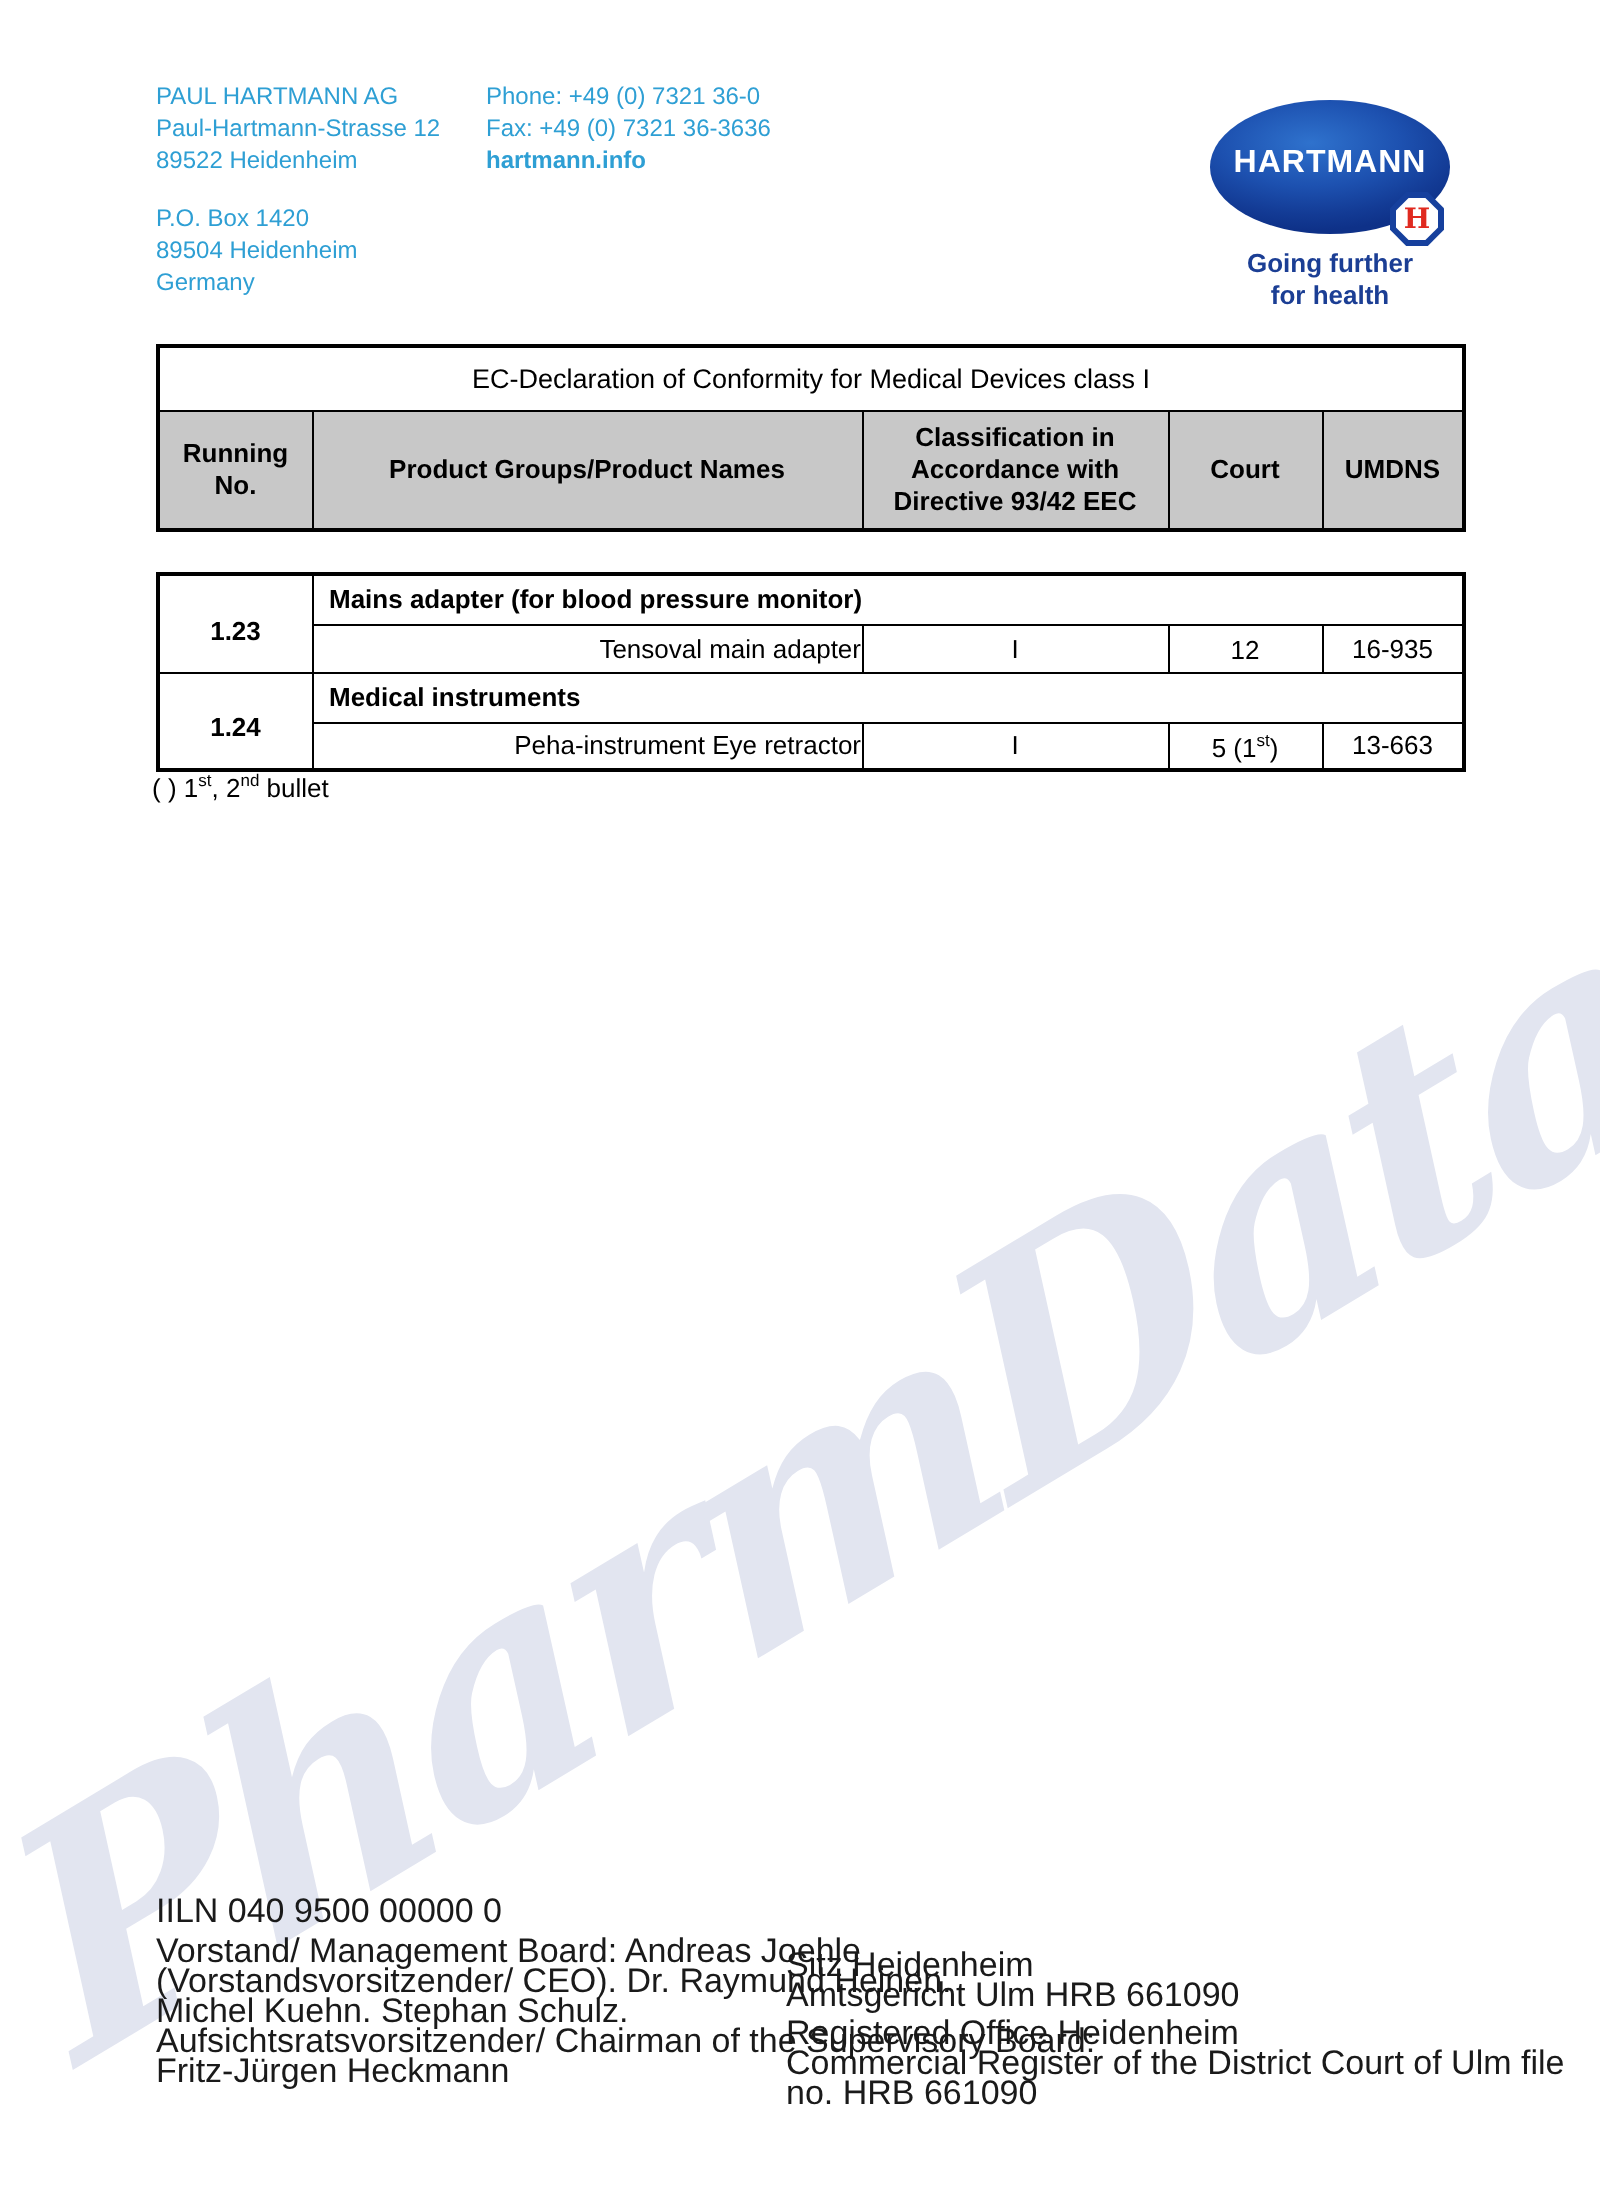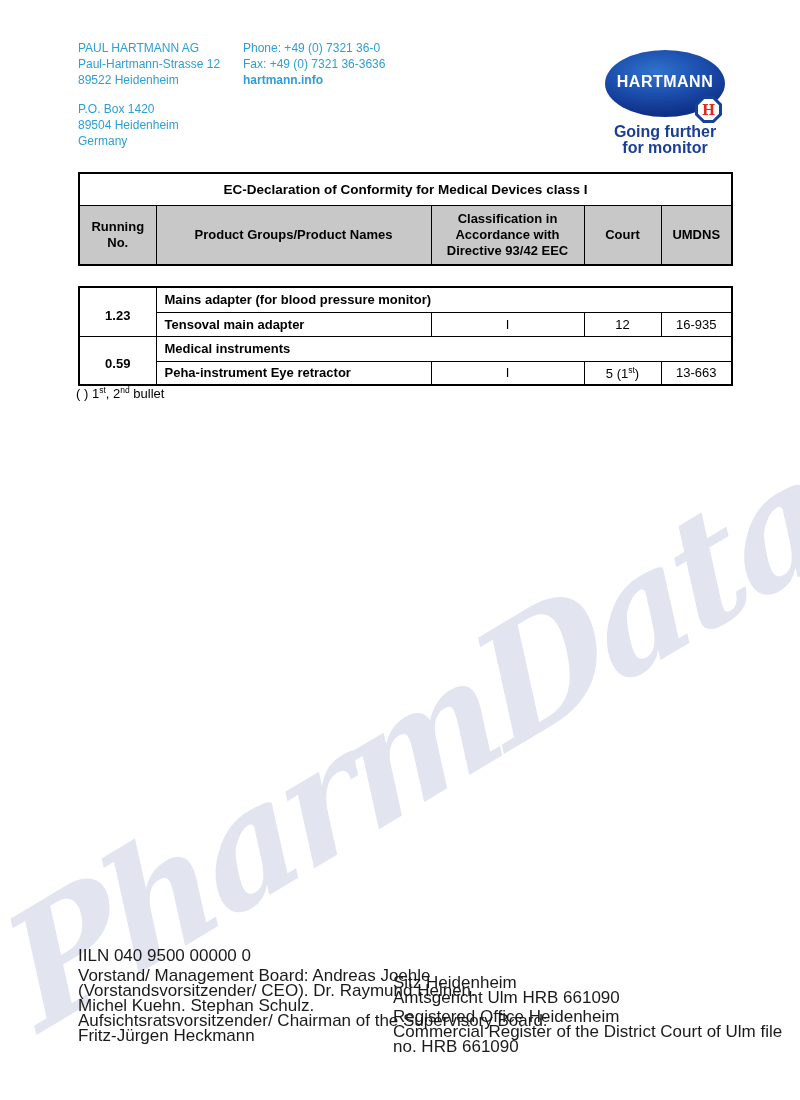--- a/index.html
+++ b/index.html
@@ -36,34 +36,34 @@
     display:flex; align-items:center; justify-content:center; z-index:3;
   }
   .logo-badge-inner {
     width:21px; height:21px; background:#fff;
     clip-path:polygon(30% 0%,70% 0%,100% 30%,100% 70%,70% 100%,30% 100%,0% 70%,0% 30%);
     display:flex; align-items:center; justify-content:center;
     color:#e02a20; font-weight:bold; font-size:14px; font-family:"DejaVu Serif", serif;
   }
   .tagline {
     position:absolute; left:595px; top:124px; width:140px; text-align:center;
-    font-weight:bold; font-size:16px; line-height:16px; color:#1b3e94; z-index:2;
+    font-weight:bold; font-size:13px; line-height:16px; color:#1b3e94; z-index:2;
   }
   
   table { border-collapse:collapse; z-index:1; background:transparent; }
   .tbl { position:absolute; left:78px; width:653px; table-layout:fixed; }
   .head-tbl { top:172px; border:2px solid #000; }
   .head-tbl td { border:1px solid #000; text-align:center; vertical-align:middle; }
-  .title-cell { height:32px; font-weight:bold; font-size:13.5px; background:#fff; }
+  .title-cell { height:32px; font-weight:normal; font-size:13.5px; background:#fff; }
   .col-head { height:60px; font-weight:bold; font-size:13px; background:#c8c8c8; padding:2px 4px; line-height:16px; }
   .data-tbl { top:286px; border:2px solid #000; }
   .data-tbl td { border:1px solid #000; font-size:13px; vertical-align:middle; }
   .run-no { text-align:center; font-weight:bold; vertical-align:top; padding-top:7px; }
   .group-name { font-weight:bold; text-align:left; padding-left:8px; height:25px;margin-top:35px; }
-  .prod-name { text-align:left; padding-left:8px; height:24px;font-weight:bold; }
+  .prod-name { text-align:right; padding-left:8px; height:24px; }
   .ctr { text-align:center; }
   sup { font-size:8.5px; }
   .footnote { position:absolute; left:76px; top:385px; font-size:13px; z-index:1;text-align:right; }
   
   .ft { position:absolute; font-size:17px; line-height:15px; color:#1a1a1a; z-index:1; }
   .ft-iiln { left:78px; top:948px; }
   .ft-left { left:78px; top:968px; }
   .ft-right { left:393px; top:975px; }
   .ft-right .para-gap { height:4px; }
 </style>
@@ -91,21 +91,21 @@
   </div>
 
   <div class="logo-ellipse">
     <span class="logo-text">HARTMANN</span>
     <span class="logo-badge">
       <span class="logo-badge-inner">H</span>
     </span>
   </div>
   <div class="tagline">
     <div>Going further</div>
-    <div>for monitor</div>
+    <div>for health</div>
   </div>
 
   <table class="tbl head-tbl">
     <colgroup>
         <col style="width:77px">
         <col style="width:275px">
         <col style="width:153px">
         <col style="width:77px">
         <col style="width:71px">
       </colgroup>
@@ -136,21 +136,21 @@
       <td class="run-no" rowspan="2">1.23</td>
       <td class="group-name" colspan="4">Mains adapter (for blood pressure monitor)</td>
     </tr>
     <tr>
       <td class="prod-name">Tensoval main adapter</td>
       <td class="ctr">I</td>
       <td class="ctr"><span>12</span><sup></sup><span></span></td>
       <td class="ctr">16-935</td>
     </tr>
     <tr>
-      <td class="run-no" rowspan="2">0.59</td>
+      <td class="run-no" rowspan="2">1.24</td>
       <td class="group-name" colspan="4">Medical instruments</td>
     </tr>
     <tr>
       <td class="prod-name">Peha-instrument Eye retractor</td>
       <td class="ctr">I</td>
       <td class="ctr"><span>5 (1</span><sup>st</sup><span>)</span></td>
       <td class="ctr">13-663</td>
     </tr>
   </tbody>
     </table>

